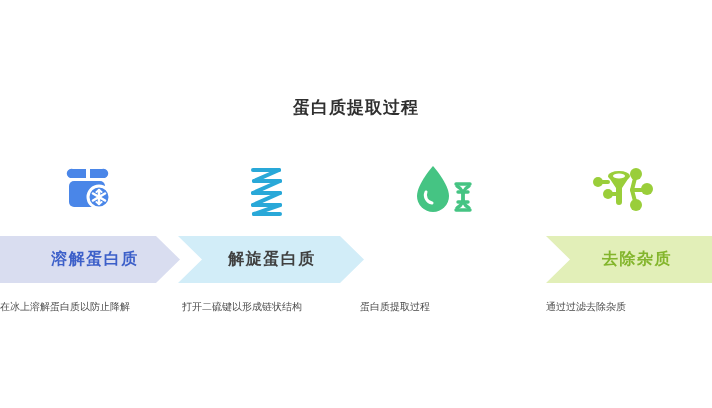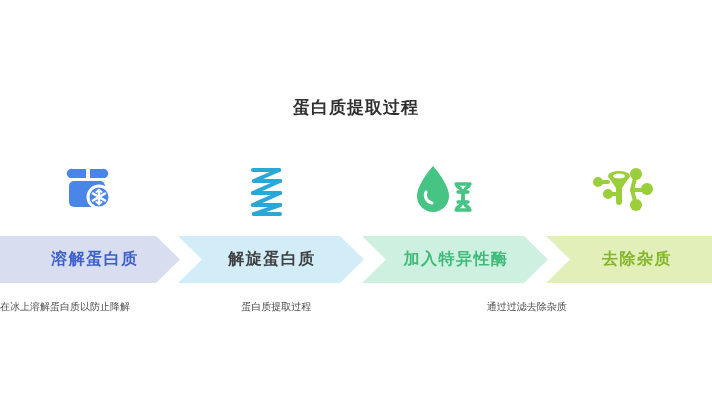--- a/index.html
+++ b/index.html
@@ -224,29 +224,27 @@
   <div class="band">
 
     <div class="chev chev-0">
       <span class="chev-label">溶解蛋白质</span>
     </div>
 
     <div class="chev chev-1">
       <span class="chev-label">解旋蛋白质</span>
     </div>
 
-    <div class="chev chev-2">
-      <span class="chev-label">加入特异性酶</span>
-    </div>
 
     <div class="chev chev-3">
       <span class="chev-label">去除杂质</span>
     </div>
 
   </div>
 
   <div class="caption-row">
     <div class="caption-cell c0">在冰上溶解蛋白质以防止降解</div>
+    <div class="caption-cell c1">打开二硫键以形成链状结构</div>
     <div class="caption-cell c2">蛋白质提取过程</div>
     <div class="caption-cell c3">通过过滤去除杂质</div>
   </div>
 
 </div>
 
 </body></html>

